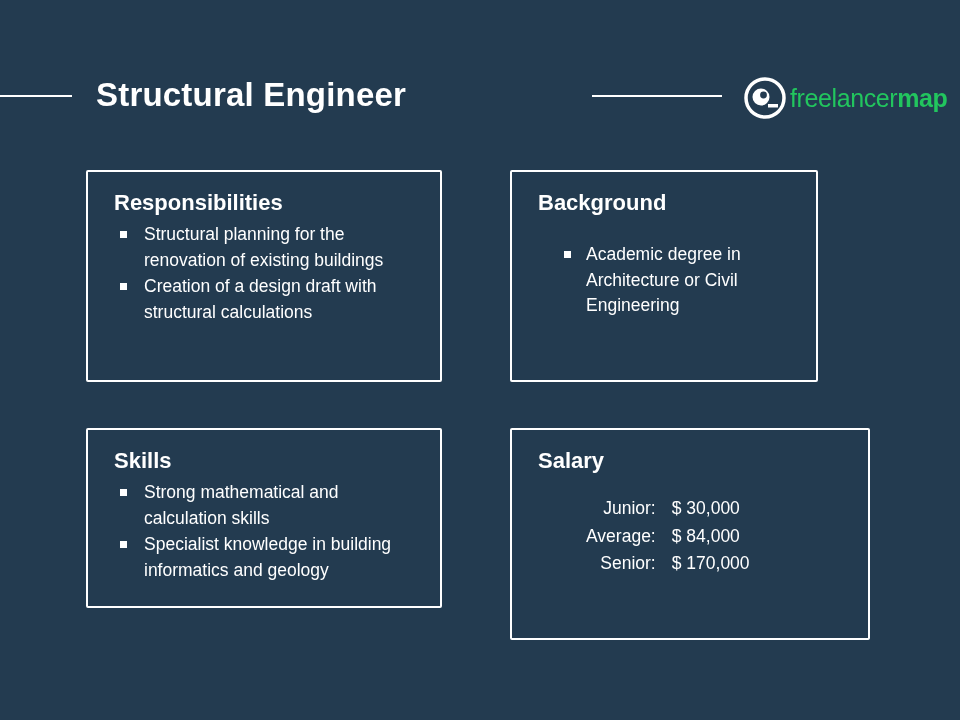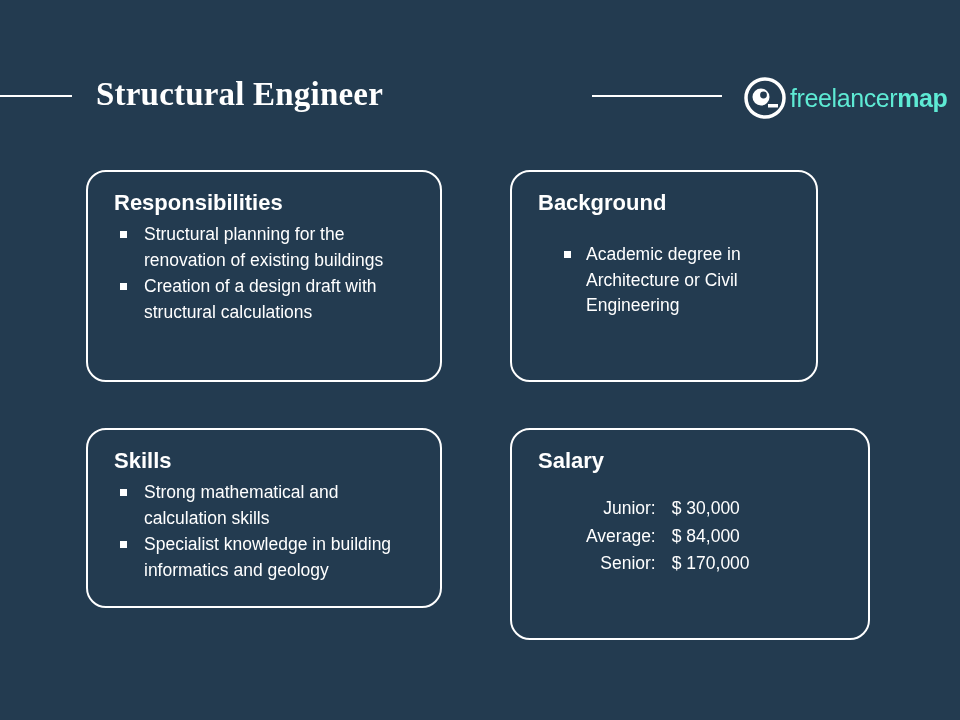--- a/index.html
+++ b/index.html
@@ -20,21 +20,20 @@
     height: 720px;
   }
 
   
   .header {
     position: absolute;
     top: 62px;
     left: 0;
     width: 824px;
     height: 72px;
-    font-family: Liberation Serif, serif;
   }
   .rule-left {
     position: absolute;
     left: 0;
     top: 33px;
     width: 72px;
     height: 2px;
     background: #ffffff;
   }
   .rule-right {
@@ -67,33 +66,33 @@
   }
   .logo-mark {
     width: 42px;
     height: 42px;
     flex: 0 0 auto;
   }
   .logo-text {
     margin-left: 4px;
     font-size: 25px;
     font-weight: normal;
-    color: #5eead4;
+    color: #22c55e;
     letter-spacing: -0.4px;
     white-space: nowrap;
   }
   .logo-text b {
     font-weight: bold;
   }
 
   
   .card {
     position: absolute;
     border: 2px solid #ffffff;
-    border-radius: 20px;
+    border-radius: 2px;
     box-sizing: border-box;
     padding: 18px 22px 16px 26px;
   }
   .card-resp   { left: 86px;  top: 170px; width: 356px; height: 212px; }
   .card-bg     { left: 510px; top: 170px; width: 308px; height: 212px; }
   .card-skills { left: 86px;  top: 428px; width: 356px; height: 180px; }
   .card-salary { left: 510px; top: 428px; width: 360px; height: 212px; }
 
   .card-title {
     font-size: 22px;

